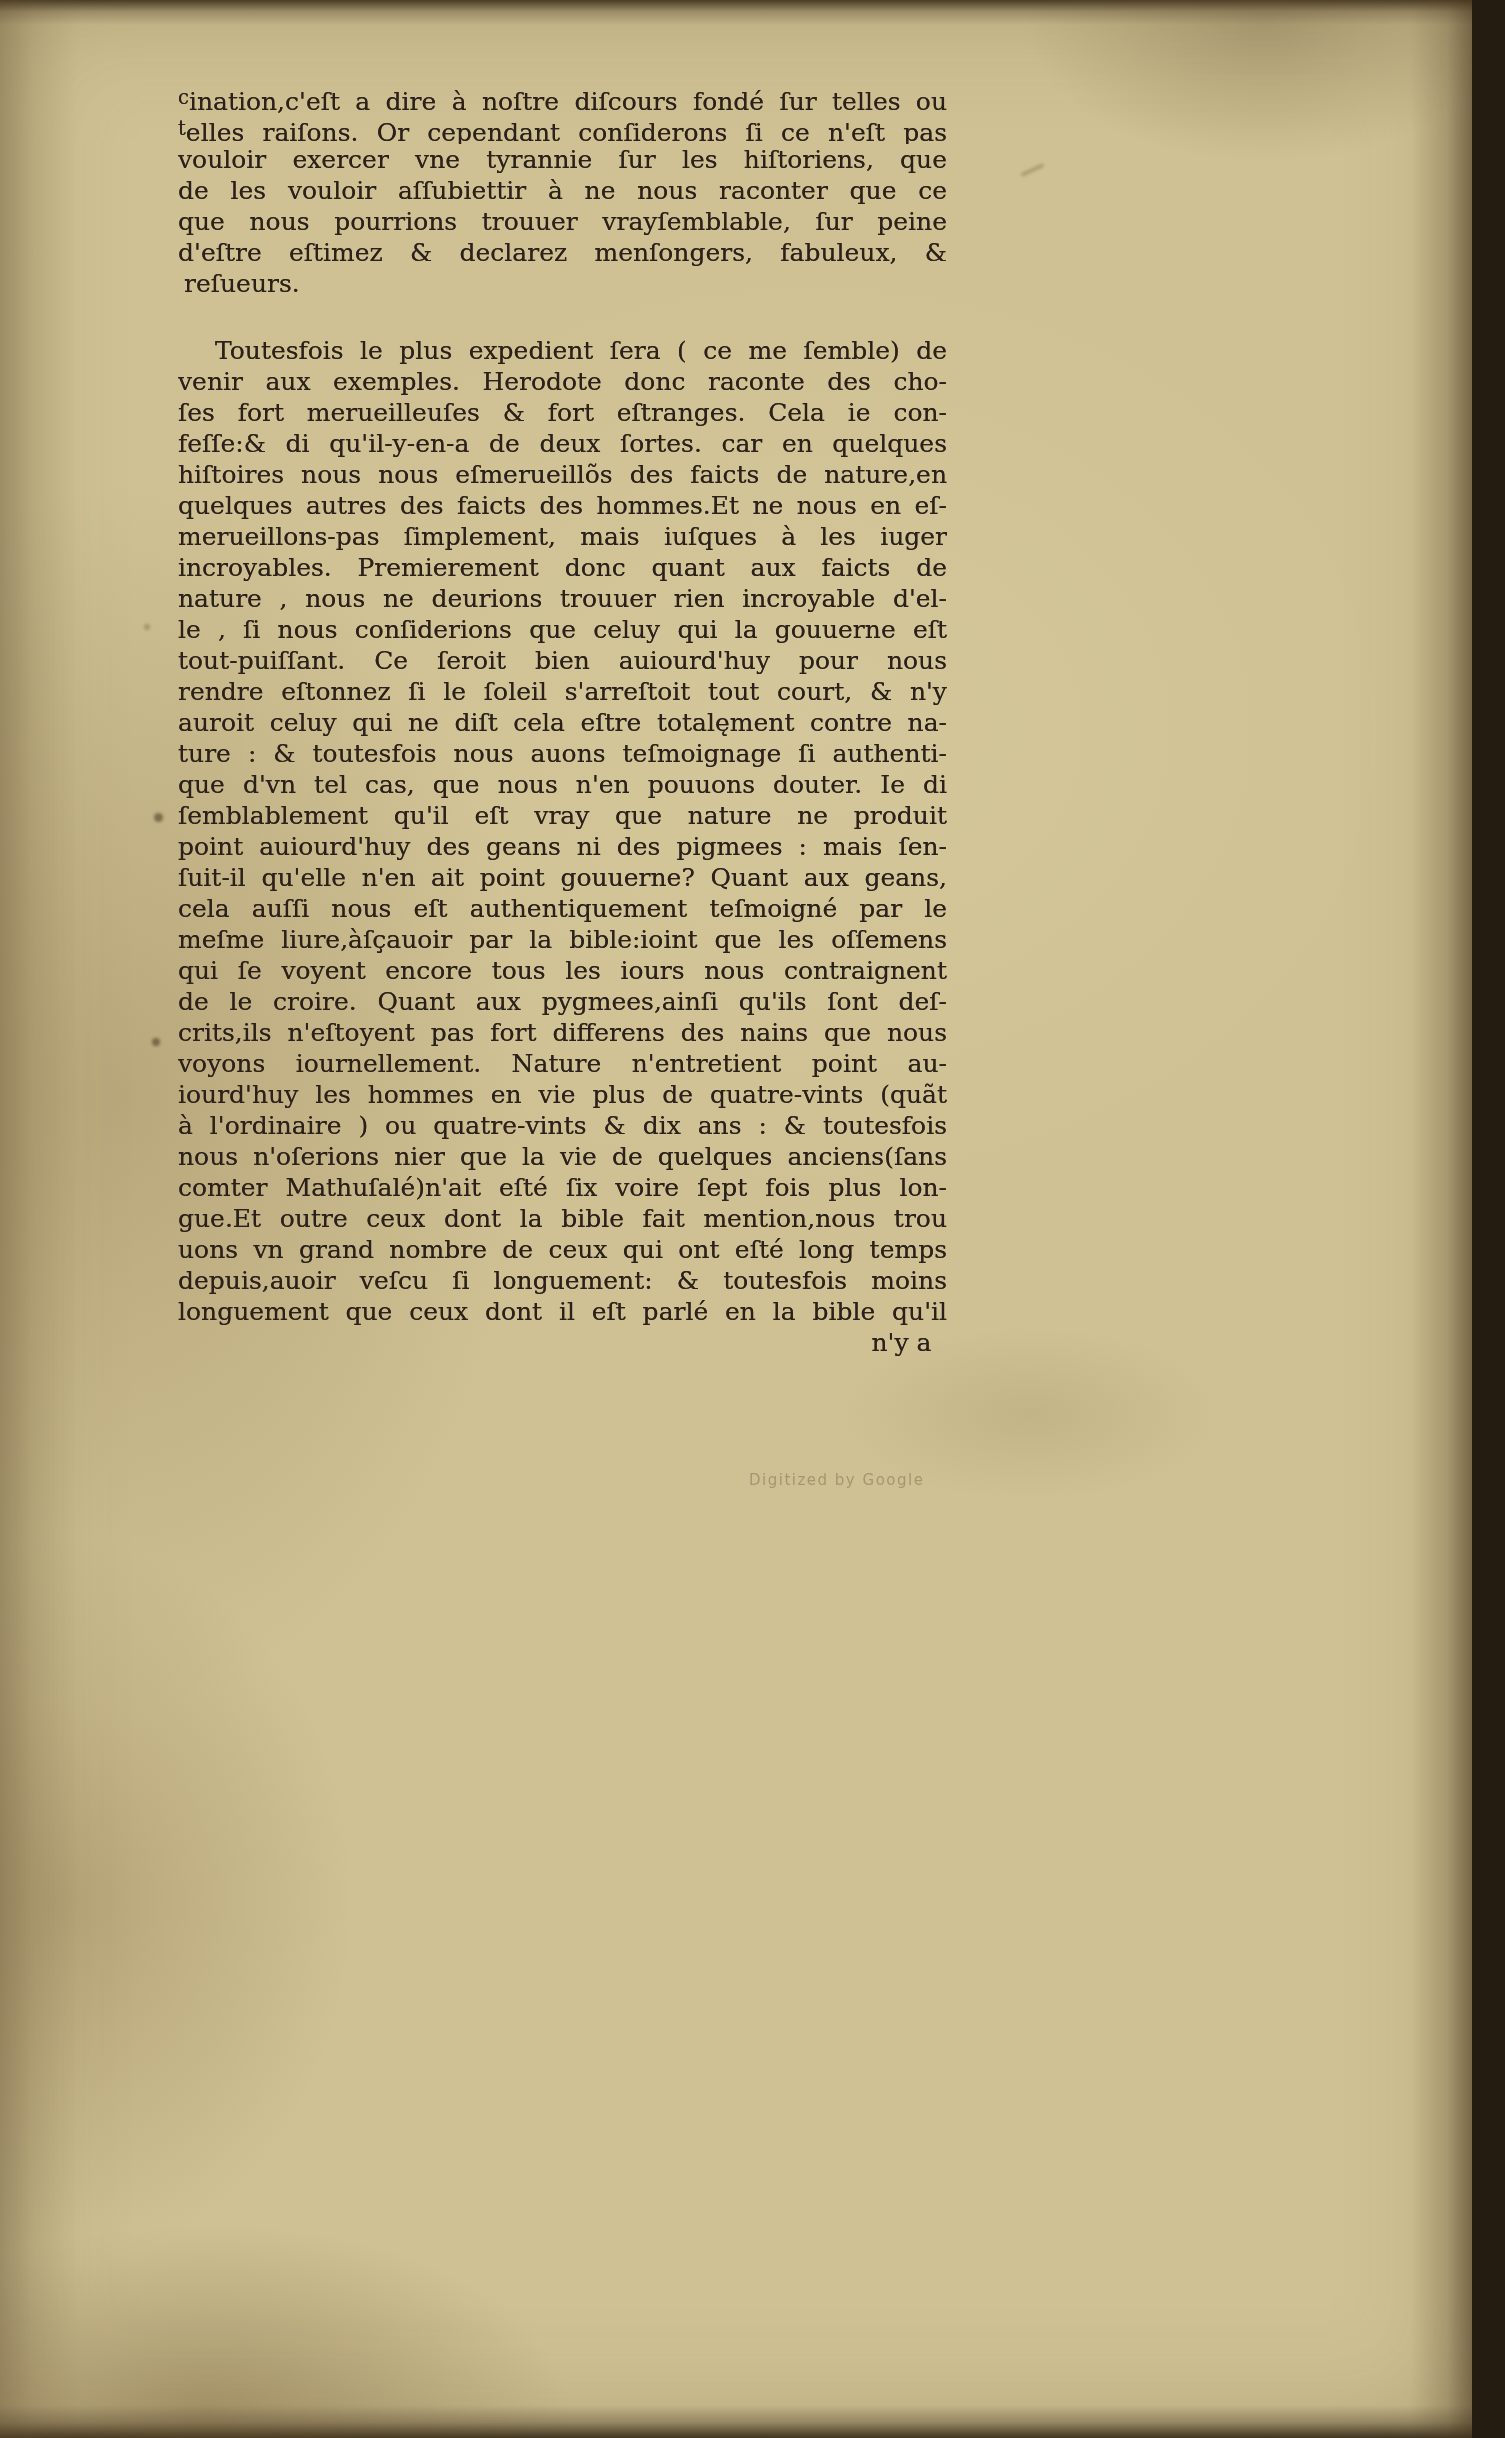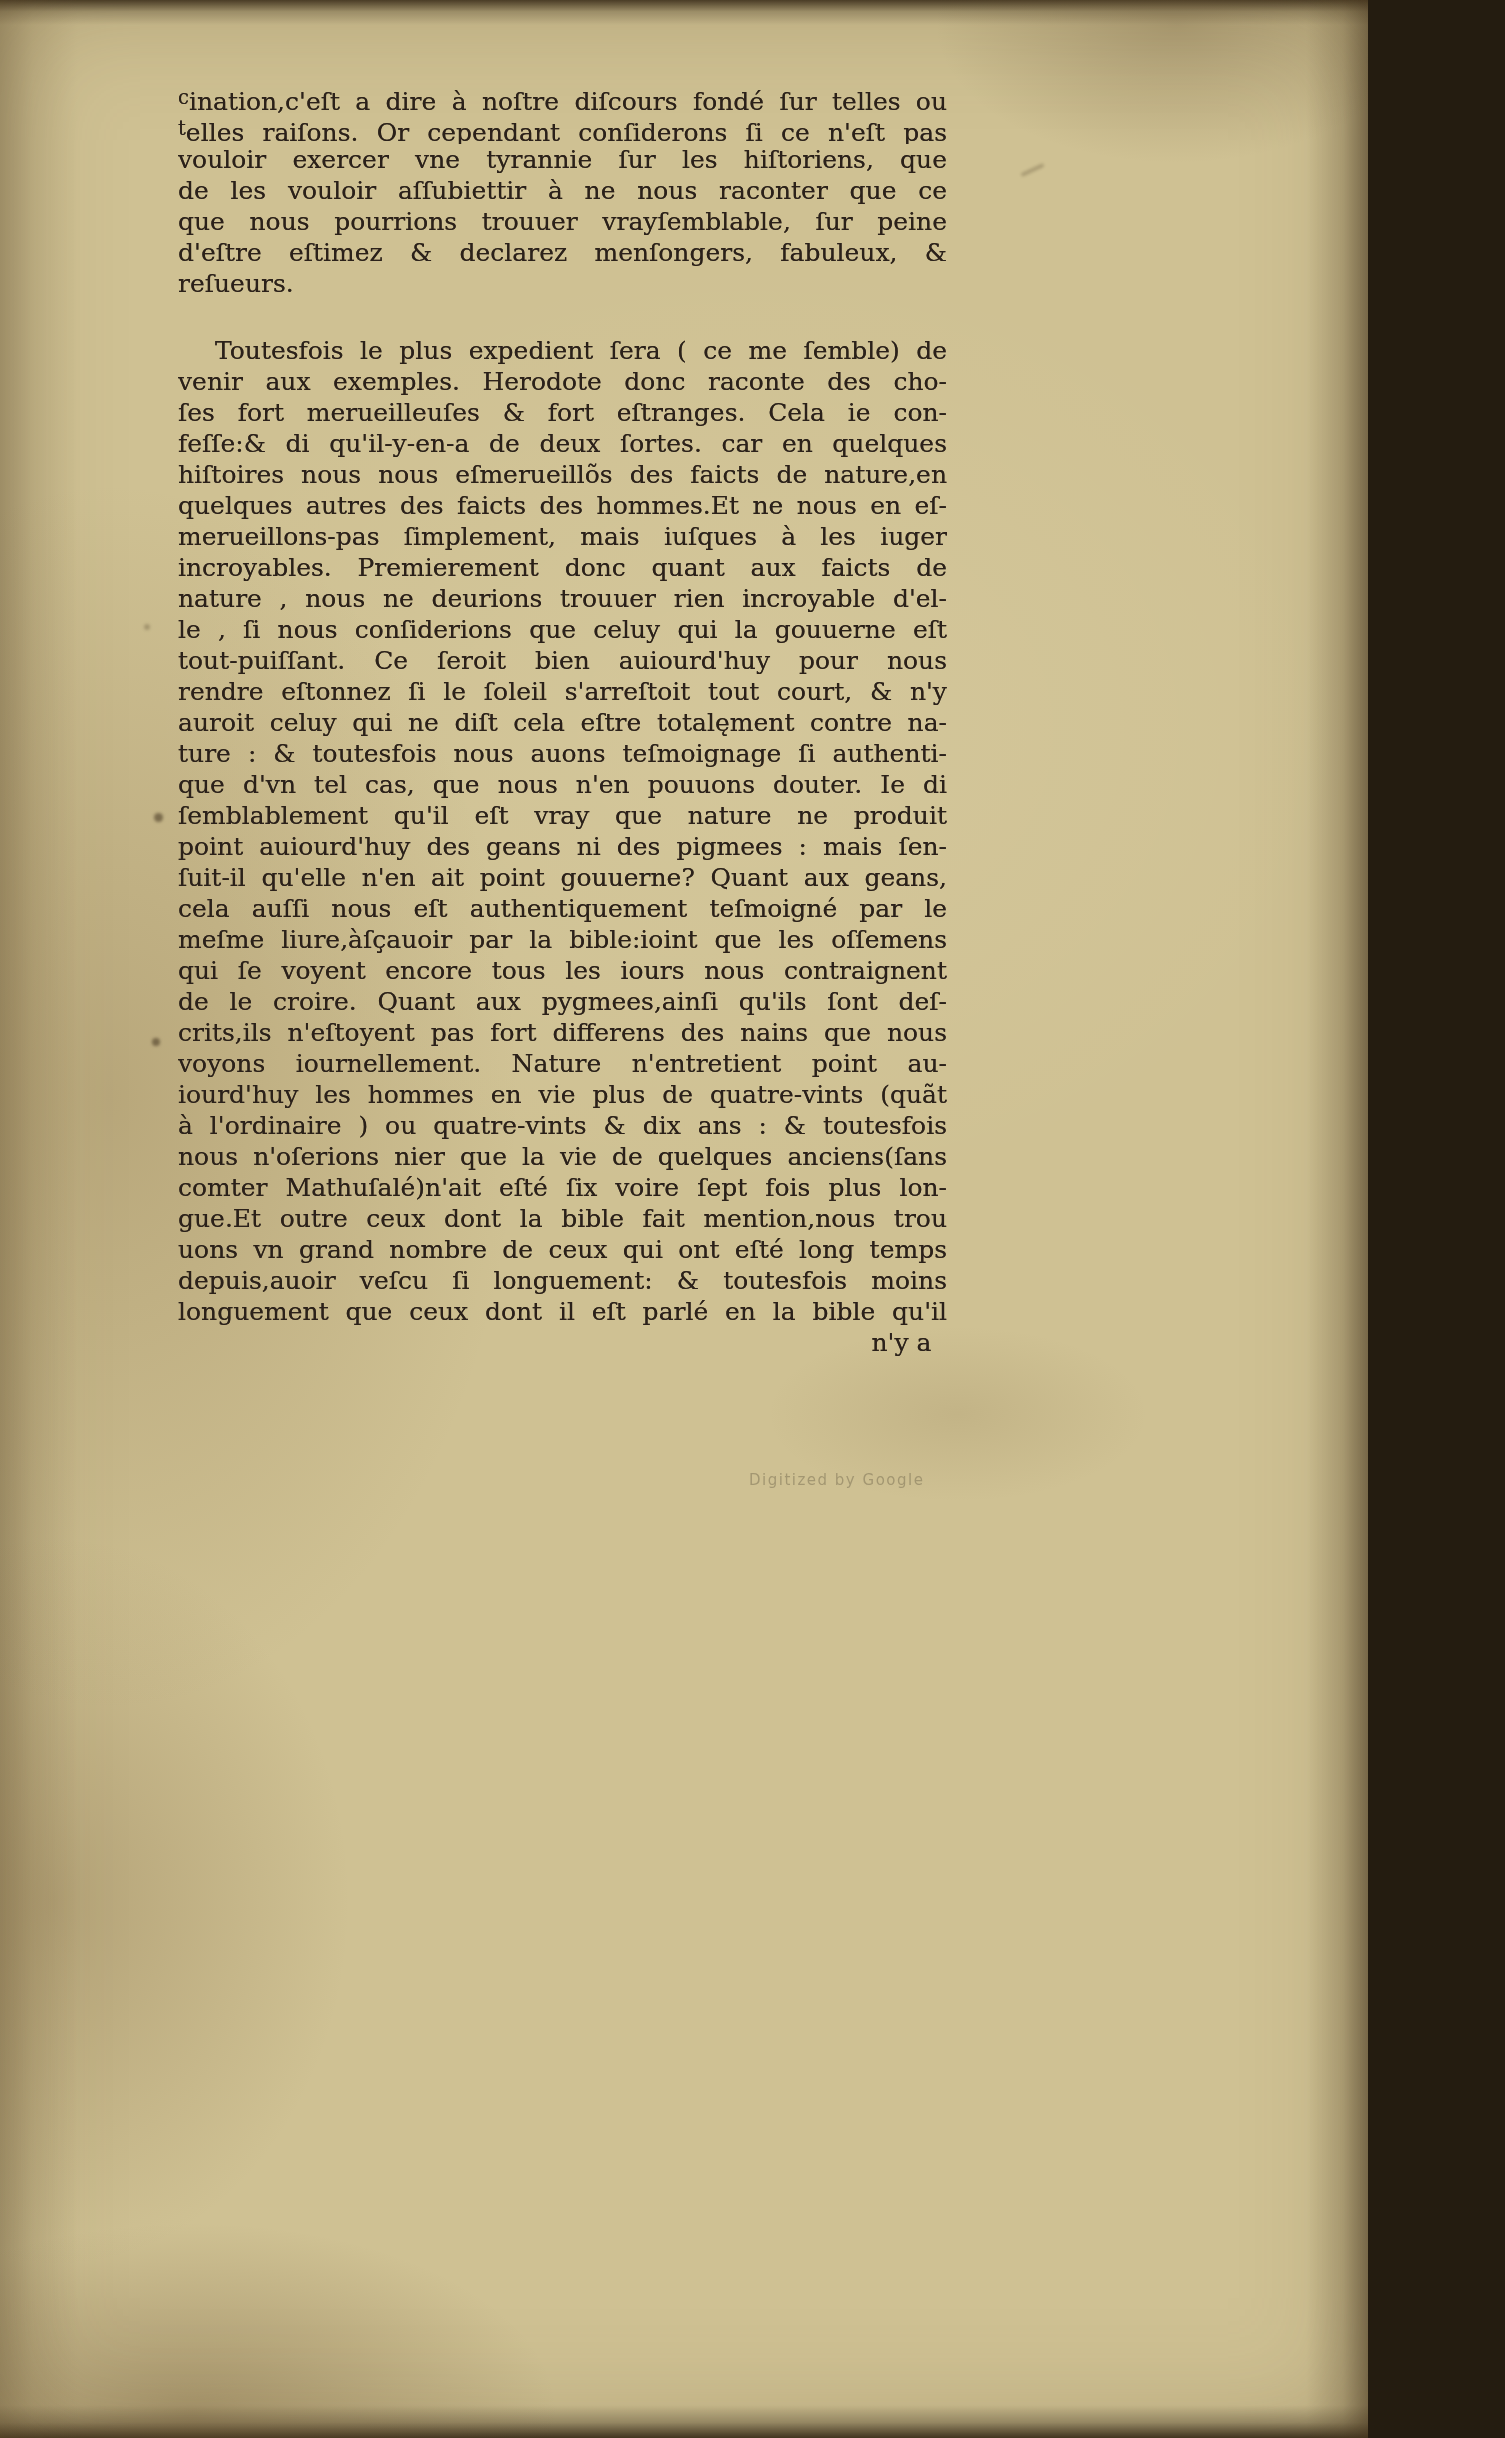--- a/index.html
+++ b/index.html
@@ -3,21 +3,21 @@
 <meta charset="utf-8">
 <style>
   * { box-sizing: border-box; }
   html, body { margin: 0; padding: 0; }
   body {
     background: #241c10;
     font-family: "DejaVu Serif", "Liberation Serif", serif;
   }
   .page {
     position: relative;
-    width: 1368px;
+    width: 1472px;
     height: 2438px;
     overflow: hidden;
     background-color: var(--paper, #cfc193);
     background-image:
       
       radial-gradient(ellipse 585px 878px at 8% 45%, rgba(125,100,60,.28), transparent 70%),
       radial-gradient(ellipse 410px 507px at 4% 78%, rgba(120,95,58,.30), transparent 72%),
       radial-gradient(ellipse 488px 254px at 14% 99%, rgba(105,82,48,.38), transparent 75%),
       radial-gradient(ellipse 322px 185px at 86% 1%, rgba(100,80,50,.30), transparent 75%),
       radial-gradient(ellipse 878px 683px at 55% 30%, rgba(255,248,220,.10), transparent 70%),
@@ -39,21 +39,21 @@
     line-height: 31px;
     text-shadow: 0 0 0.6px rgba(43,33,26,.75);
   }
   .line {
     height: 31px;
     overflow: hidden;
     text-align: justify;
     text-align-last: justify;
   }
   .line.indent { text-indent: 37px; margin-top: 36px; }
-  .line.noJust { text-align: left; text-align-last: left; }
+  .line.noJust { text-align: left; text-align-last: left; margin-left: 6px; }
   .line.alignRight { text-align: center; text-align-last: right; padding-right: 15.6px; }
   .raised {
     vertical-align: 5.9px;
     font-size: 19.5px;
   }
   .watermark {
     position: absolute;
     left: 749px;
     top: 1471px;
     font-family: "DejaVu Sans", "Liberation Sans", sans-serif;

